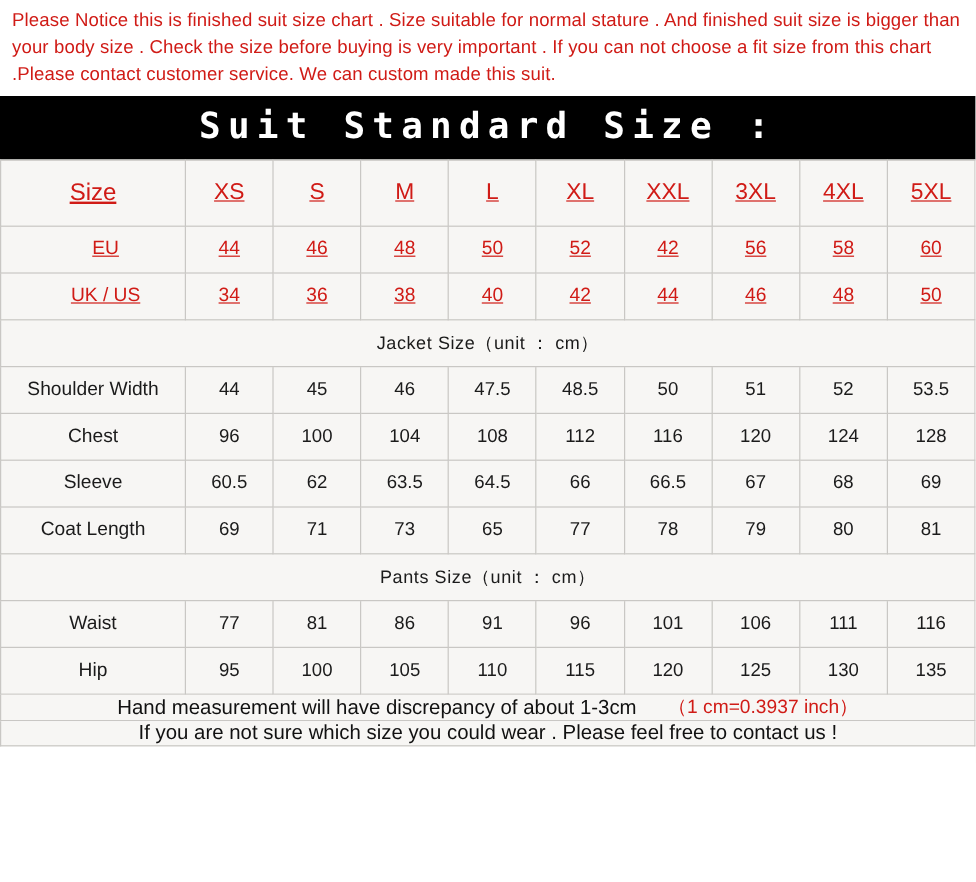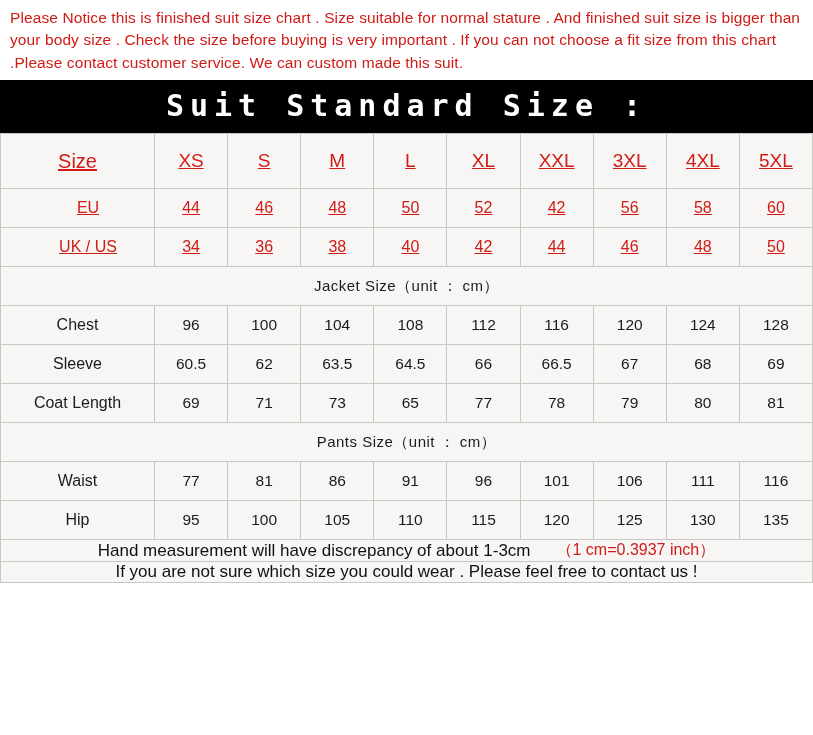--- a/index.html
+++ b/index.html
@@ -171,20 +171,32 @@
         <td>46</td>
         <td>48</td>
         <td>50</td>
       </tr>
 
       <tr>
         <td class="section" colspan="10">Jacket Size（unit ： cm）</td>
       </tr>
 
       <tr class="data">
+        <td class="rowhead">Shoulder Width</td>
+        <td>44</td>
+        <td>45</td>
+        <td>46</td>
+        <td>47.5</td>
+        <td>48.5</td>
+        <td>50</td>
+        <td>51</td>
+        <td>52</td>
+        <td>53.5</td>
+      </tr>
+      <tr class="data">
         <td class="rowhead">Chest</td>
         <td>96</td>
         <td>100</td>
         <td>104</td>
         <td>108</td>
         <td>112</td>
         <td>116</td>
         <td>120</td>
         <td>124</td>
         <td>128</td>

